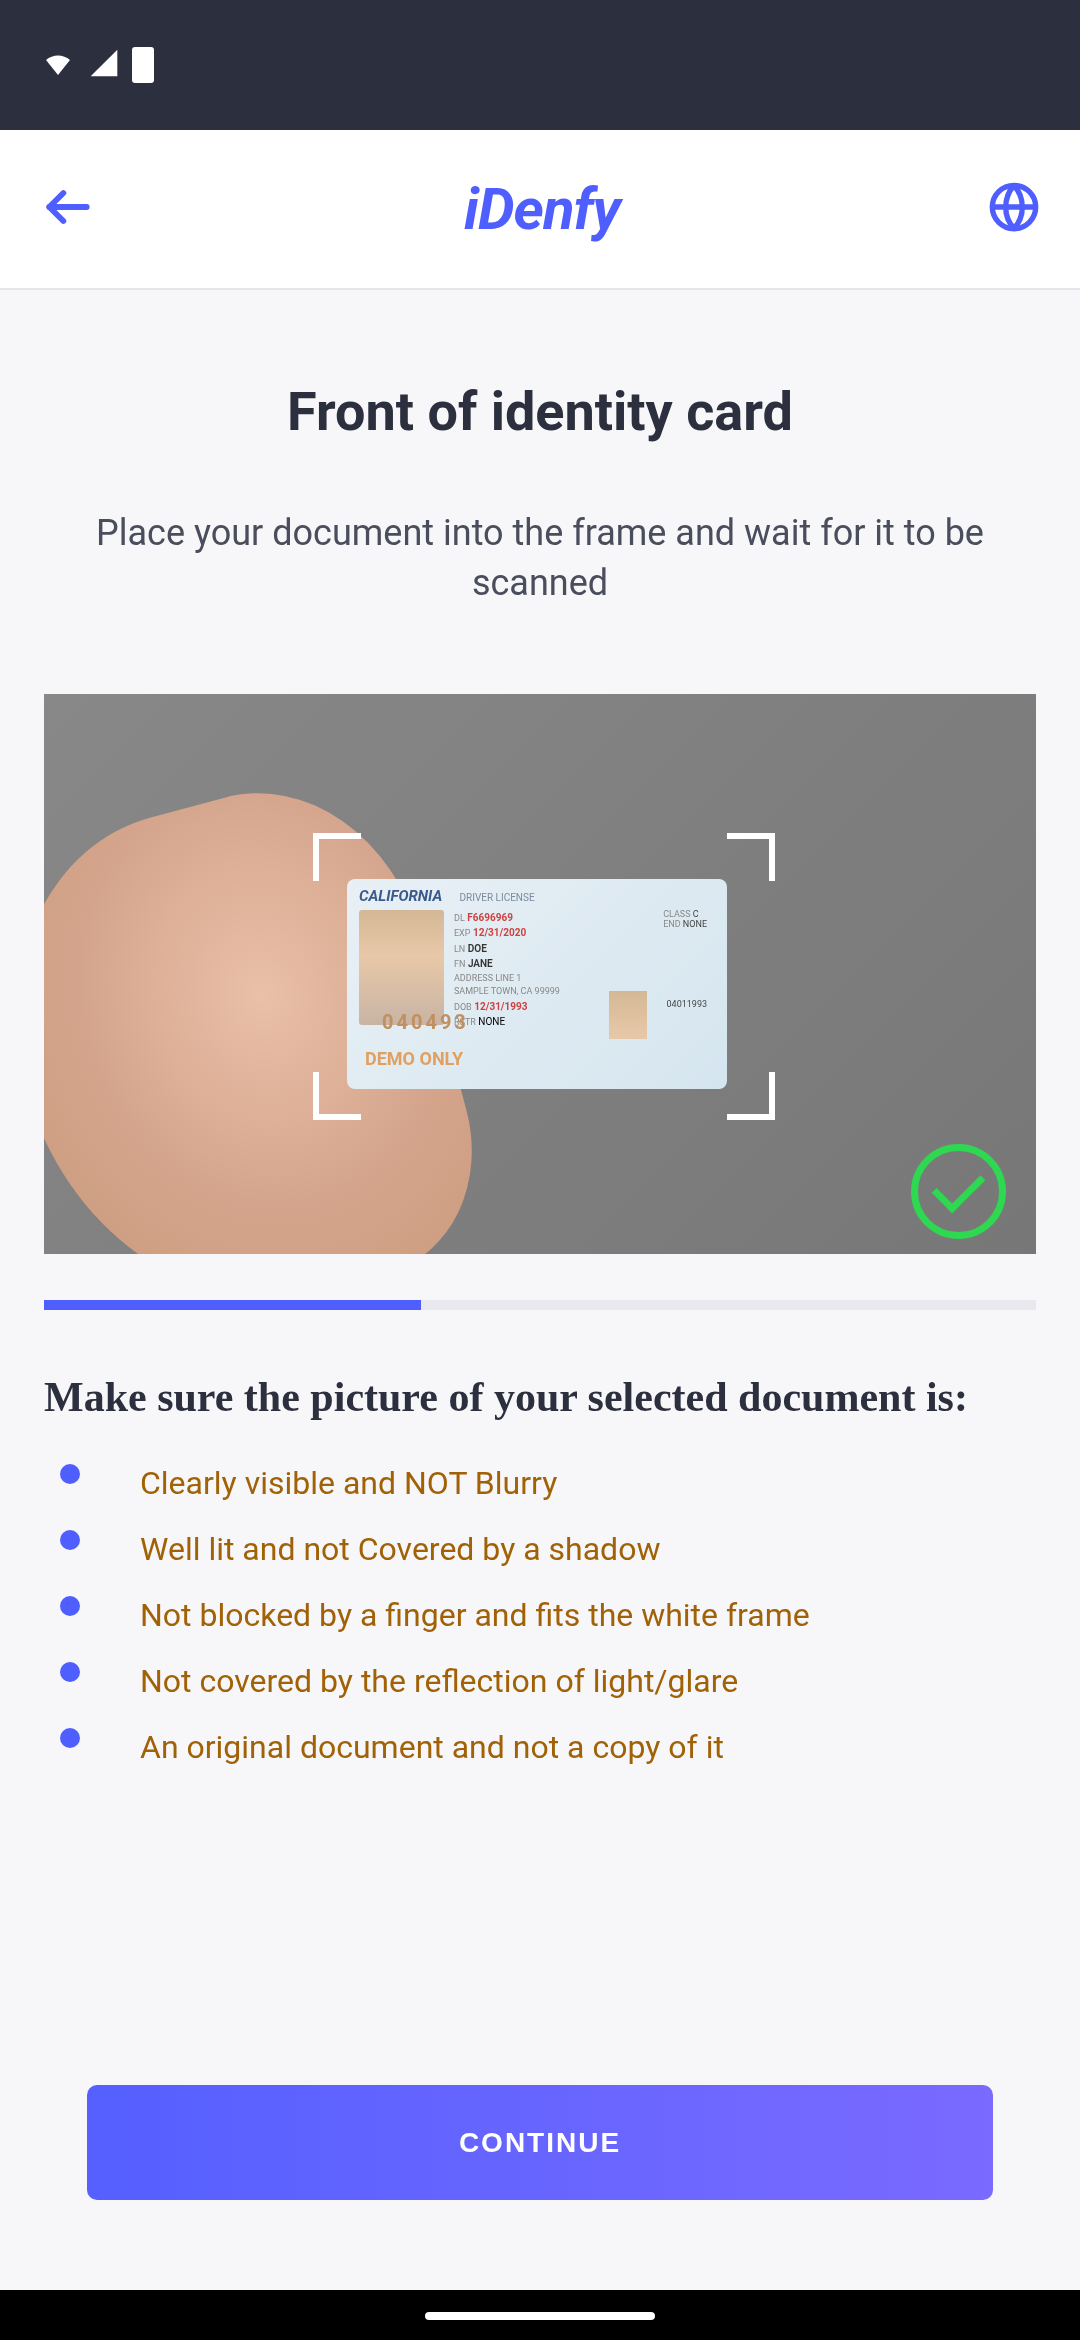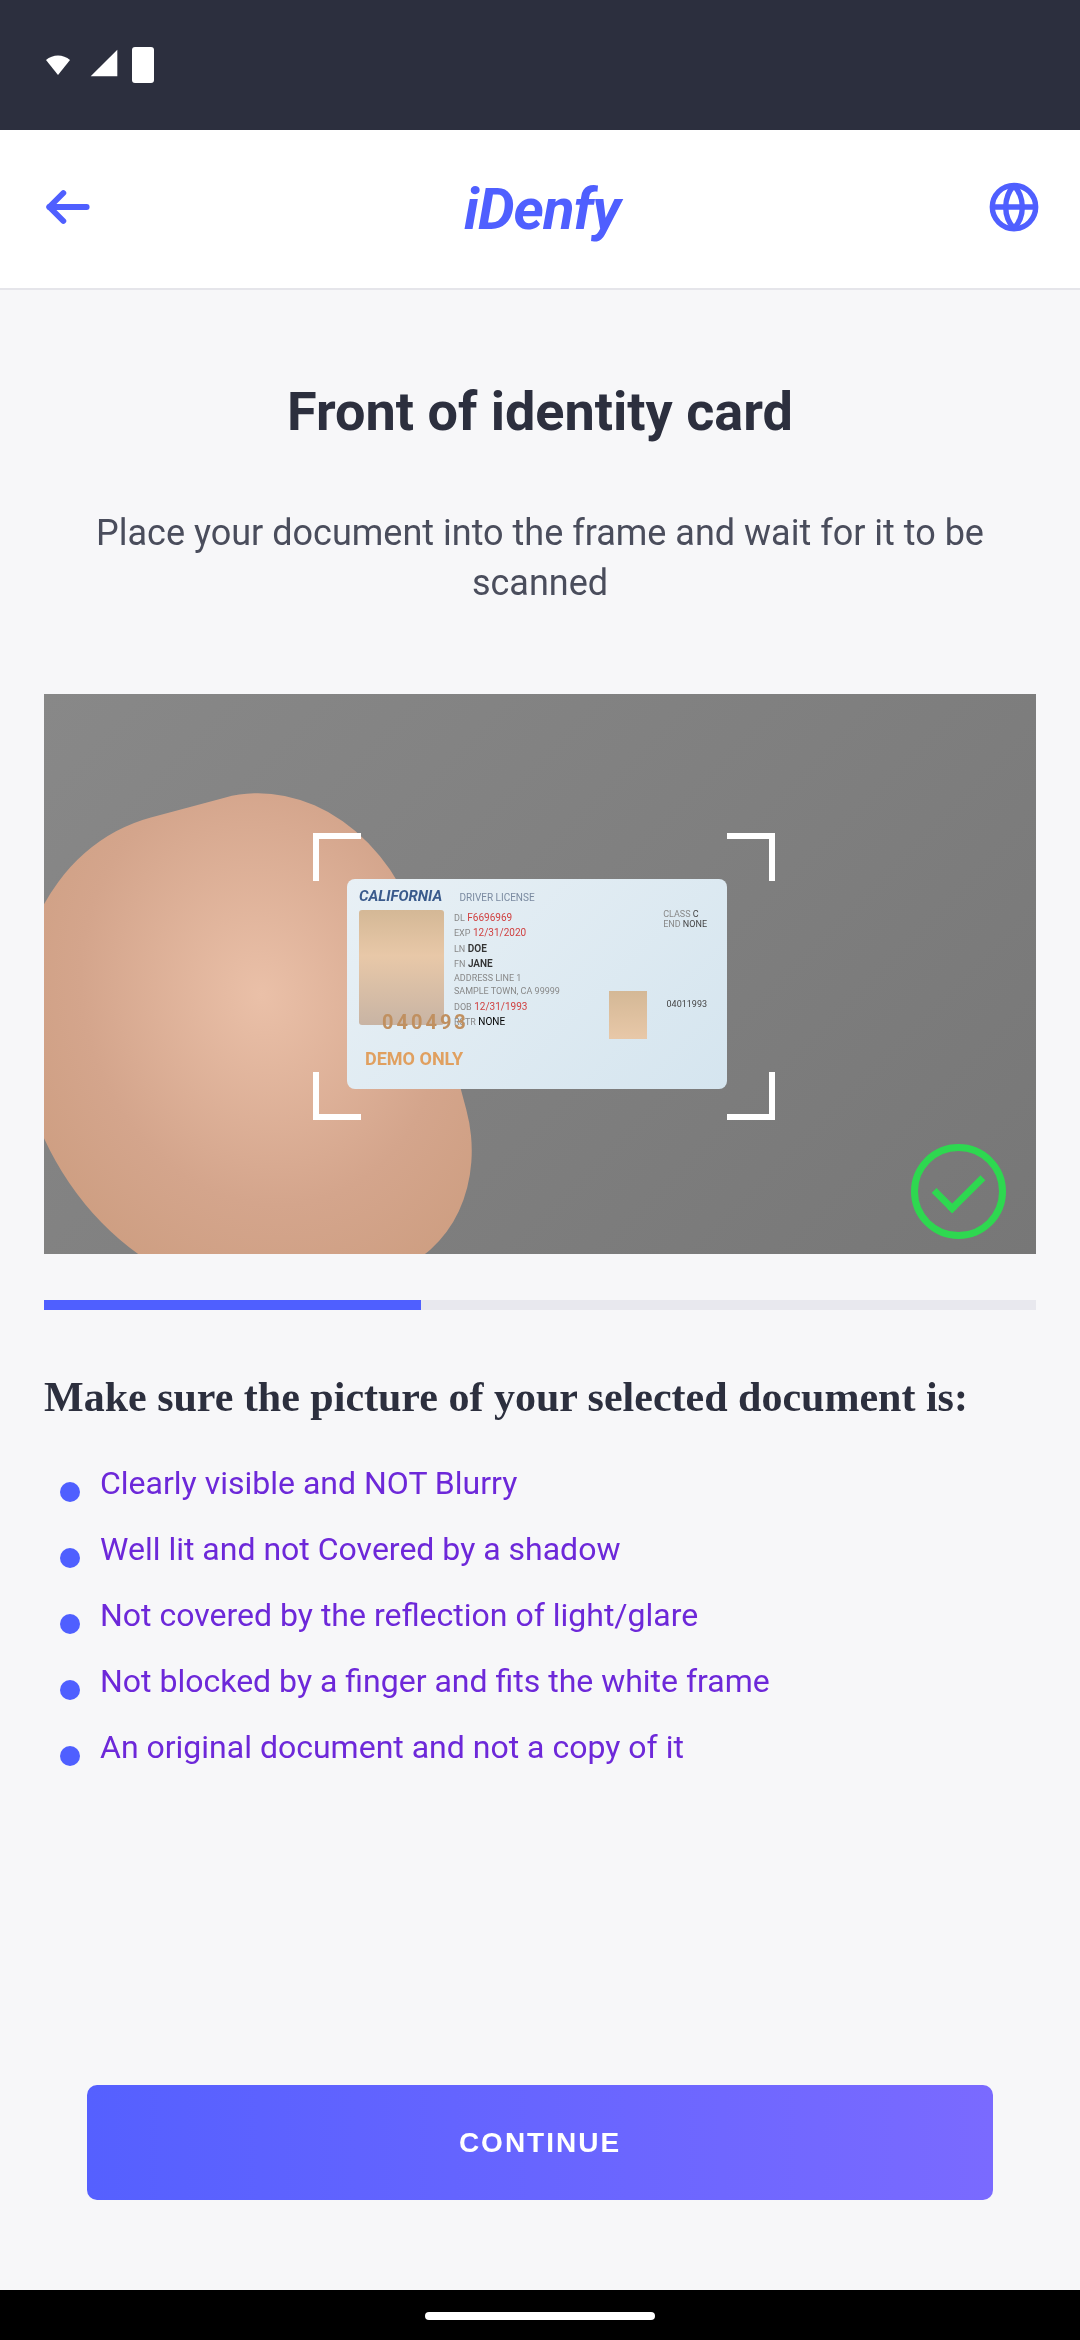--- a/index.html
+++ b/index.html
@@ -175,21 +175,21 @@
     }
     .id-fields {
       flex: 1;
       font-size: 10px;
       line-height: 1.5;
     }
     .id-label {
       color: #888;
       font-size: 9px;
     }
-    .id-value-red { color: #d04040; font-weight: 400; }
+    .id-value-red { color: #d04040; font-weight: 700; }
     .id-value-dark { color: #333; font-weight: 600; margin-top: 32px; }
     .id-watermark {
       position: absolute;
       bottom: 55px;
       left: 35px;
       font-size: 20px;
       font-weight: 700;
       color: #c09060;
       letter-spacing: 3px;
     }
@@ -265,25 +265,25 @@
       margin: 60px 44px 0 44px;
       line-height: 1.3;
       font-family: Liberation Serif, serif;
     }
     .checklist {
       margin: 40px 44px 0 60px;
       list-style: none;
     }
     .checklist li {
       display: flex;
-      align-items: flex-end;
-      gap: 20px;
+      align-items: flex-start;
+      gap: 60px;
       margin-bottom: 28px;
       font-size: 32px;
-      color: #6d28d9;
+      color: #a16207;
     }
     .bullet {
       width: 20px;
       height: 20px;
       background: #4f5fff;
       border-radius: 50%;
       flex-shrink: 0;
     }
     .continue-btn {
       margin: auto 87px 90px 87px;
@@ -397,25 +397,25 @@
       <li>
           <span class="bullet"></span>
           <span>Clearly visible and NOT Blurry</span>
         </li>
       <li>
           <span class="bullet"></span>
           <span>Well lit and not Covered by a shadow</span>
         </li>
       <li>
           <span class="bullet"></span>
-          <span>Not covered by the reflection of light/glare</span>
+          <span>Not blocked by a finger and fits the white frame</span>
         </li>
       <li>
           <span class="bullet"></span>
-          <span>Not blocked by a finger and fits the white frame</span>
+          <span>Not covered by the reflection of light/glare</span>
         </li>
       <li>
           <span class="bullet"></span>
           <span>An original document and not a copy of it</span>
         </li>
     </ul>
 
     <button class="continue-btn">CONTINUE</button>
   </div>
 </div>

